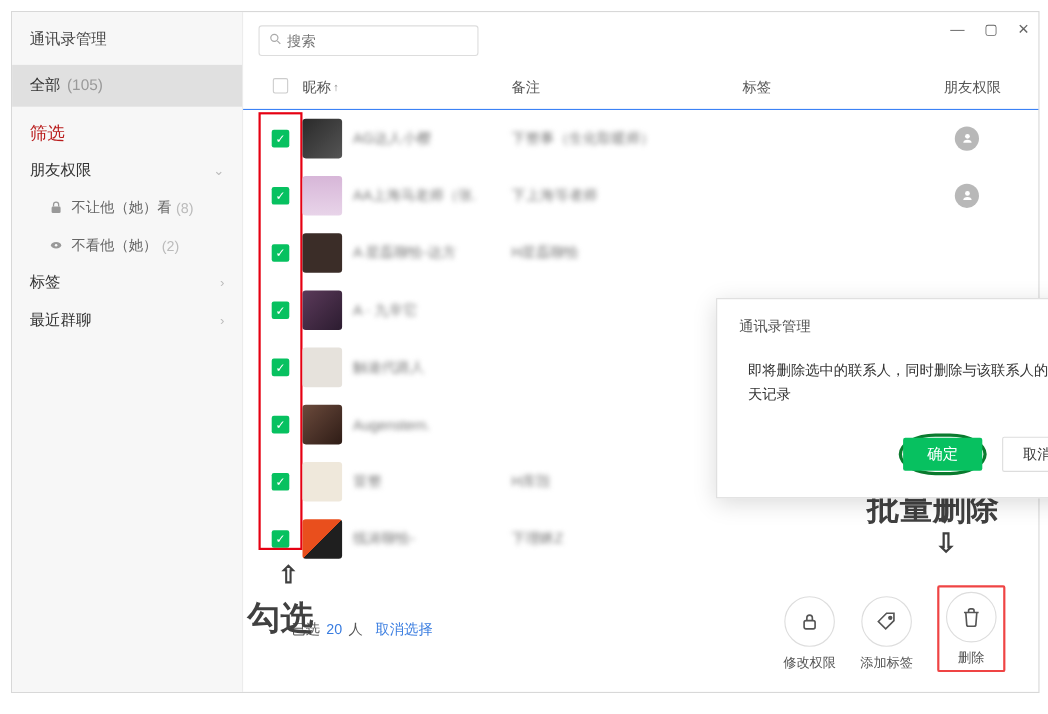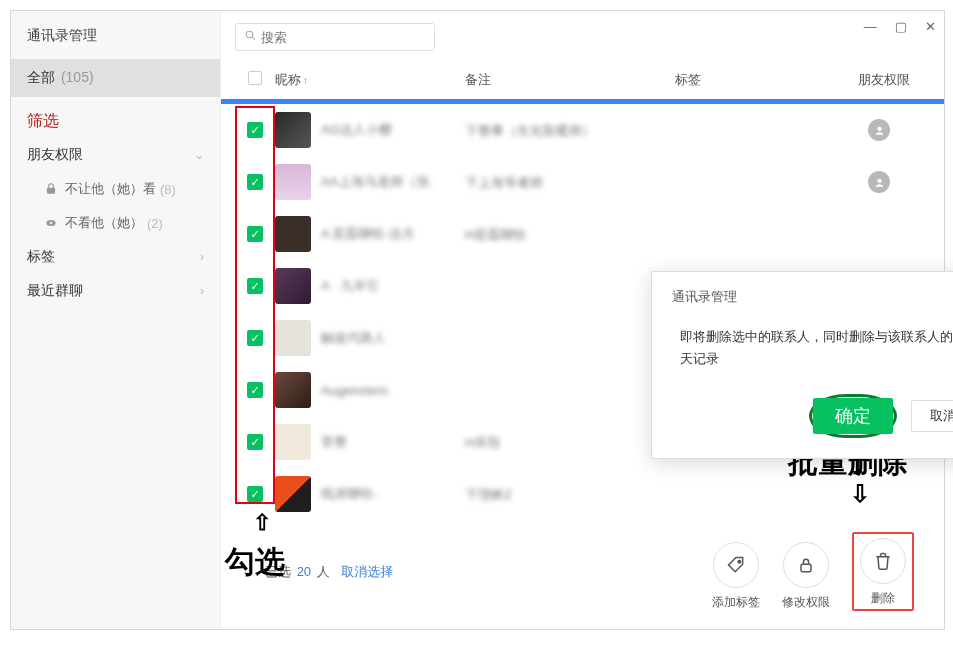--- a/index.html
+++ b/index.html
@@ -15,21 +15,21 @@
 .filter-sub .sicon { width: 16px; height: 16px; margin-right: 6px; display:inline-flex; align-items:center; justify-content:center; color:#999; }
 .filter-sub .count { color: #bbb; margin-left: 4px; }
 .chev { color: #bbb; font-size: 12px; }
 .main { flex: 1; display: flex; flex-direction: column; position: relative; }
 .topbar { height: 52px; display: flex; align-items: center; padding: 0 14px; position: relative; }
 .search-box { display: flex; align-items: center; background: #fff; border: 1px solid #ddd; border-radius: 3px; padding: 4px 8px; width: 200px; height: 28px; }
 .search-box .sicon { color: #aaa; margin-right: 4px; font-size: 13px; }
 .search-box input { border: none; outline: none; font-size: 13px; width: 100%; }
 .win-controls { position: absolute; right: 8px; top: 8px; display: flex; gap: 18px; color: #666; font-size: 13px; }
 .win-controls span { cursor: pointer; }
-.table-header { display: flex; align-items: flex-start; padding: 8px 14px 10px 14px; border-bottom: 5px solid #3b82f6; font-size: 13px; color: #555; }
+.table-header { display: flex; align-items: flex-start; padding: 8px 14px 10px 14px; border-bottom: 1px solid #3b82f6; font-size: 13px; color: #555; }
 .col-check { width: 40px; display:flex; justify-content:center; }
 .col-nick { width: 190px; display:flex; align-items:center; }
 .col-remark { width: 210px; font-family: Liberation Serif, serif; }
 .col-tag { width: 160px; }
 .col-priv { flex: 1; text-align: right; padding-right: 20px; }
 .hdr-check { width:14px; height:14px; border:1px solid #ccc; border-radius:2px; }
 .sort-arrow { font-size: 10px; margin-left: 2px; color:#888; }
 .rows-wrap { position: relative; }
 .red-box-checks { position: absolute; left: 14px; top: 2px; width: 40px; height: 398px; border: 2px solid #e60012; pointer-events: none; }
 .row { display: flex; align-items: center; padding: 8px 14px; height: 52px; }
@@ -38,33 +38,33 @@
 .avatar { width: 36px; height: 36px; border-radius: 3px; background: #ccc; position: relative; overflow:hidden; }
 .nick-cell { width: 190px; display:flex; align-items:center; gap:10px; }
 .blur-text { color:#777; font-size:13px; filter: blur(2.5px); }
 .remark-cell { width: 210px; }
 .priv-cell { flex:1; text-align:right; padding-right:40px; color:#999; }
 .priv-icon { width:22px; height:22px; display:inline-flex; align-items:center; justify-content:center; background:#b8b8b8; border-radius:50%; color:#fff; font-size:13px; }
 .modal { position:absolute; left:430px; top:260px; width:345px; background:#fff; border:1px solid #ddd; box-shadow:0 4px 20px rgba(0,0,0,0.15); padding:16px 20px 20px 20px; z-index:10; }
 .modal-title { font-size:13px; color:#555; }
 .modal-body { font-size:13px; color:#333; padding:20px 8px 24px 8px; line-height:1.7; }
 .modal-actions { display:flex; justify-content:flex-end; gap:14px; align-items:center; }
-.btn-ok { background:#07c160; color:#fff; border:none; padding:6px 22px; font-size:18px; border-radius:2px; cursor:pointer; }
+.btn-ok { background:#07c160; color:#fff; border:none; padding:6px 22px; font-size:14px; border-radius:2px; cursor:pointer; }
 .btn-ok-ring { border: 3px solid #0a7a2e; border-radius: 50% / 60%; padding: 1px; }
 .btn-cancel { background:#fff; color:#333; border:1px solid #ddd; padding:6px 18px; font-size:13px; border-radius:2px; cursor:pointer; }
 .footer { position:absolute; bottom:18px; left:0; right:0; padding:0 30px 0 30px; display:flex; align-items:center; justify-content:space-between; }
 .footer-left { font-size:13px; color:#555; margin-left: 224px; }
 .footer-left .num { color:#3a7de0; margin:0 2px; }
 .footer-left .deselect { color:#3a7de0; margin-left:8px; cursor:pointer;font-family:Liberation Mono, monospace; }
 .footer-right { display:flex; gap:22px; align-items:flex-end; }
 .circle-btn { display:flex; flex-direction:column; align-items:center; gap:6px; cursor:pointer; }
 .circle-btn .circle { width:46px; height:46px; border:1px solid #ddd; border-radius:50%; display:flex; align-items:center; justify-content:center; font-size:20px; color:#555; }
 .circle-btn .lbl { font-size:12px; color:#555; }
 .delete-highlight { border:2px solid #ef4444; padding:4px 6px 2px 6px; border-radius:2px; }
-.annot { position:absolute; color:#000000; font-weight:bold; pointer-events:none; }
+.annot { position:absolute; color:#404040; font-weight:bold; pointer-events:none; }
 .annot.check-arrow { left:253px; top:510px; font-size:22px; }
 .annot.check-label { left:225px; top:542px; font-size:30px; }
 .annot.del-label { left:788px; top:442px; font-size:30px; }
 .annot.del-arrow { left:850px; top:480px; font-size:24px; }
 .avatar.a1 { background:linear-gradient(135deg,#2a2a2a,#555); }
 .avatar.a2 { background:linear-gradient(180deg,#d7b6d8,#e8d4e9); }
 .avatar.a3 { background:#3b2d28; }
 .avatar.a4 { background:linear-gradient(135deg,#5b3a5a,#2c1c30); }
 .avatar.a5 { background:#e6e2dc; }
 .avatar.a6 { background:linear-gradient(135deg,#6b4a3c,#2e1c16); }
@@ -292,35 +292,35 @@
     <div class="footer-left">
       <span>已选</span>
       <span class="num">20</span>
       <span>人</span>
       <span class="deselect">取消选择</span>
     </div>
     <div class="footer-right">
       <div class="circle-btn">
         <div class="circle">
           <svg width="20" height="20" viewBox="0 0 24 24" fill="none" stroke="#555" stroke-width="1.8">
+              <rect x="6" y="11" width="12" height="9" rx="2"></rect>
+              <path d="M9 11V8a3 3 0 016 0v3"></path>
+            </svg>
+        </div>
+        <span class="lbl">修改权限</span>
+      </div>
+      <div class="circle-btn">
+        <div class="circle">
+          <svg width="20" height="20" viewBox="0 0 24 24" fill="none" stroke="#555" stroke-width="1.8">
               <path d="M3 12l9-9h8v8l-9 9z"></path>
               <circle cx="16" cy="8" r="1.5" fill="#555"></circle>
             </svg>
         </div>
         <span class="lbl">添加标签</span>
       </div>
-      <div class="circle-btn">
-        <div class="circle">
-          <svg width="20" height="20" viewBox="0 0 24 24" fill="none" stroke="#555" stroke-width="1.8">
-              <rect x="6" y="11" width="12" height="9" rx="2"></rect>
-              <path d="M9 11V8a3 3 0 016 0v3"></path>
-            </svg>
-        </div>
-        <span class="lbl">修改权限</span>
-      </div>
       <div class="delete-highlight">
         <div class="circle-btn">
           <div class="circle">
             <svg width="20" height="20" viewBox="0 0 24 24" fill="none" stroke="#555" stroke-width="1.8">
                 <path d="M4 7h16M9 7V5a2 2 0 012-2h2a2 2 0 012 2v2M6 7l1 13a2 2 0 002 2h6a2 2 0 002-2l1-13"></path>
               </svg>
           </div>
           <span class="lbl">删除</span>
         </div>
       </div>

